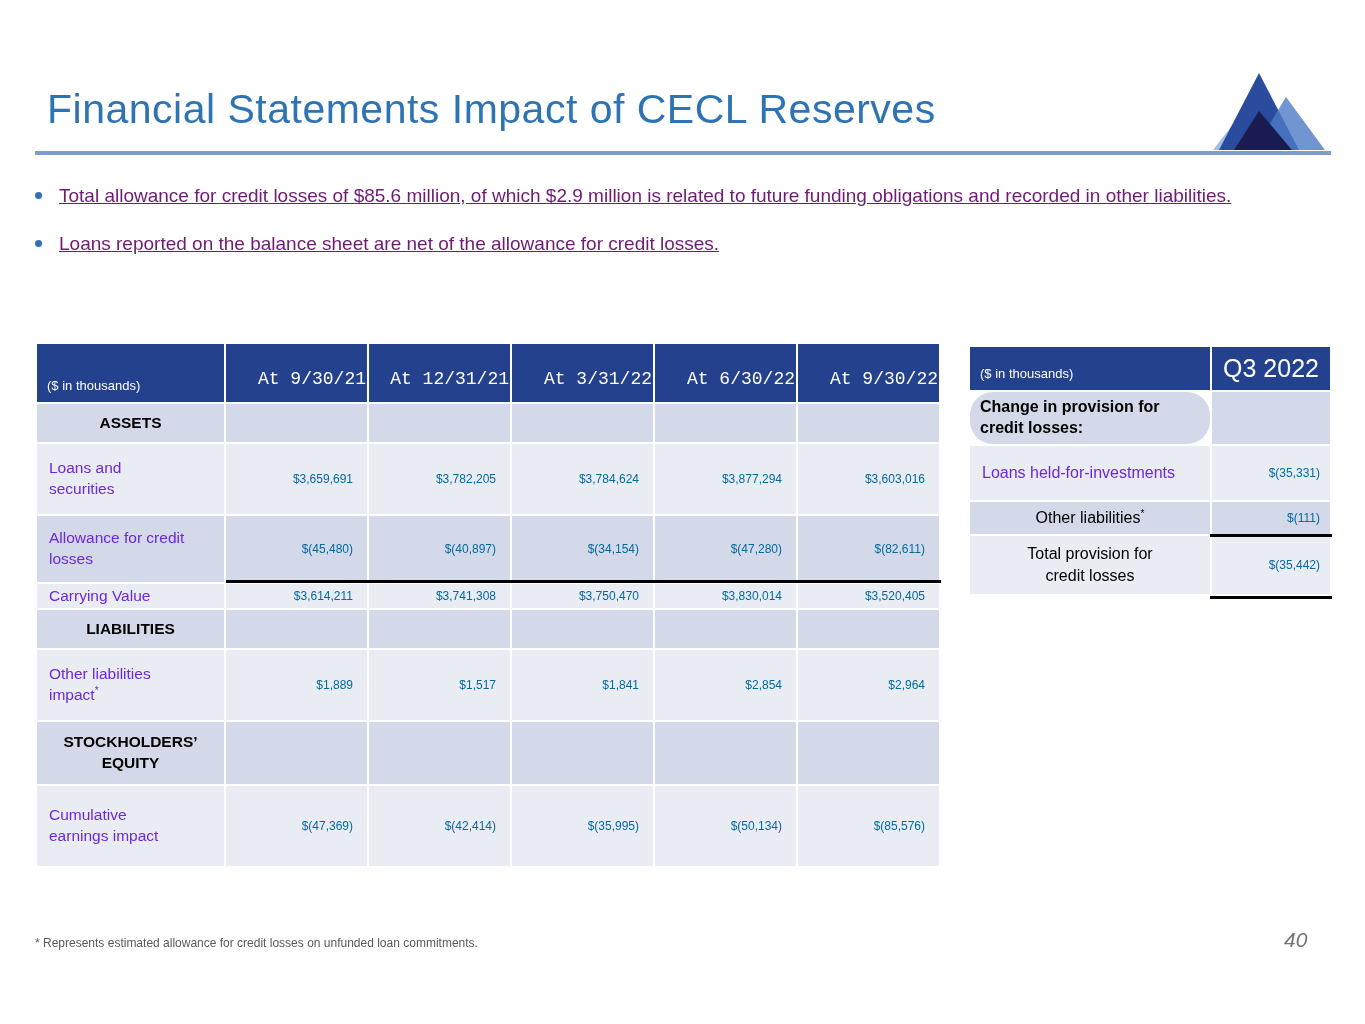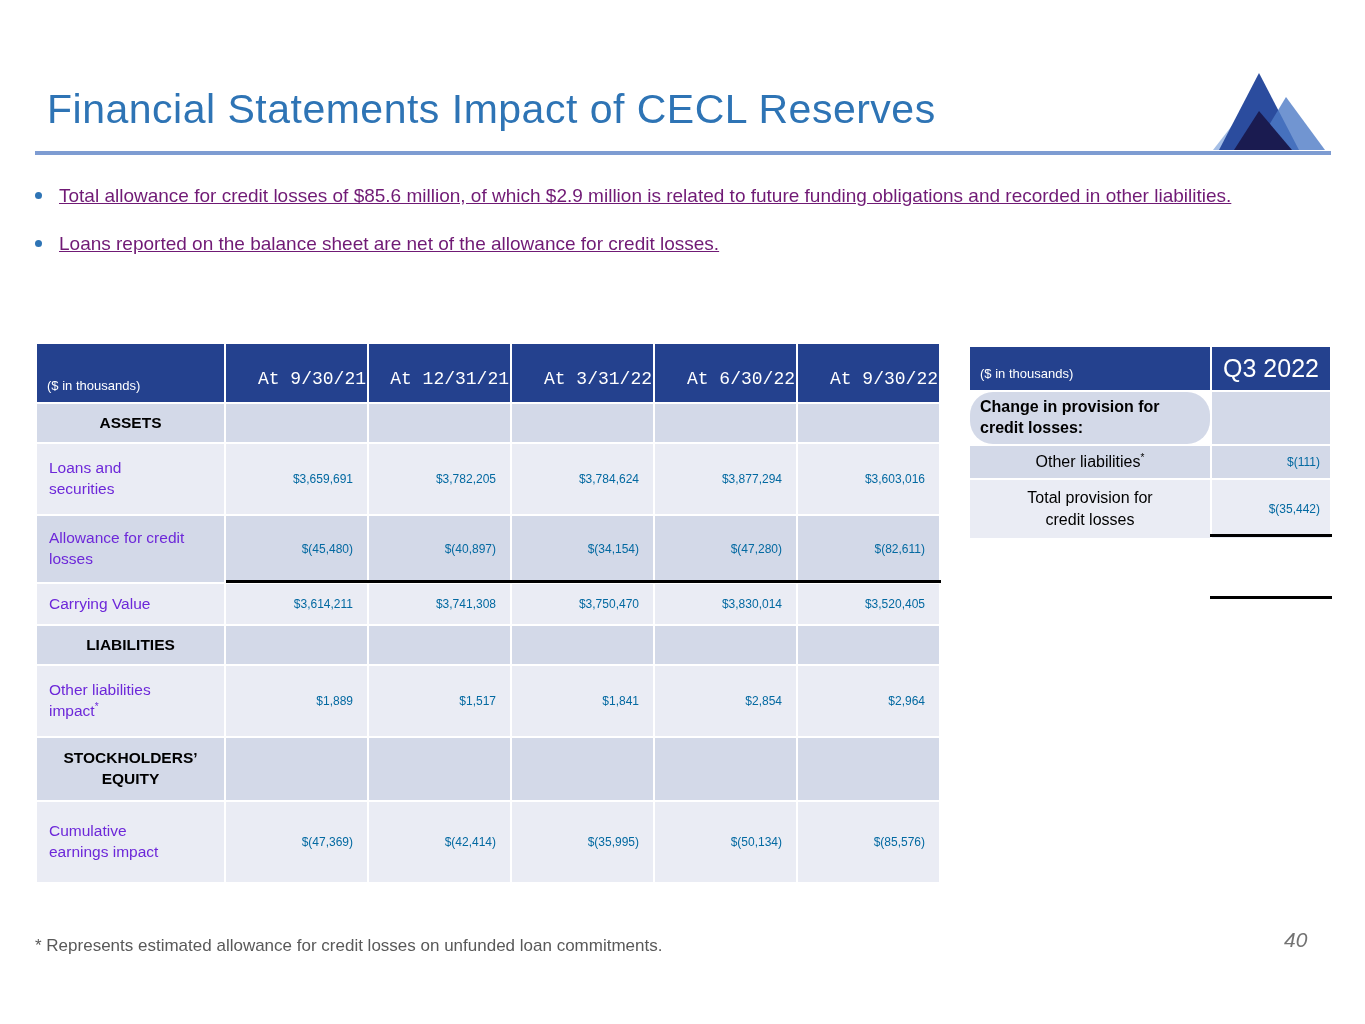--- a/index.html
+++ b/index.html
@@ -55,21 +55,21 @@
     white-space:pre-line;line-height:1.3;color:#000;border-radius:23px;
   }
   .side-table .q{font-size:25px;text-align:center;vertical-align:middle;}
   .side-table .num{padding-right:10px;}
   
   .blackline{position:absolute;background:#000;height:3px;}
   .bl-main{left:226px;top:580px;width:715px;}
   .bl-side-1{left:1210px;top:534px;width:122px;}
   .bl-side-2{left:1210px;top:596px;width:122px;}
   
-  .footnote{position:absolute;left:35px;top:936px;font-size:17px;color:#595959;}
+  .footnote{position:absolute;left:35px;top:936px;font-size:12px;color:#595959;}
   .page-number{position:absolute;left:1284px;top:928px;font-size:21px;font-style:italic;color:#737373;}
   sup{font-size:10px;}
 </style>
 </head>
 <body>
 
 <div class="slide">
 
   <h1 class="title">Financial Statements Impact of CECL Reserves</h1>
 
@@ -130,21 +130,21 @@
     </tr>
     <tr class="dark" style="height:66px">
       <td class="lab">Allowance for credit
 losses</td>
       <td class="num">$(45,480)</td>
       <td class="num">$(40,897)</td>
       <td class="num">$(34,154)</td>
       <td class="num">$(47,280)</td>
       <td class="num">$(82,611)</td>
     </tr>
-    <tr class="light" style="height:40px">
+    <tr class="light" style="height:24px">
       <td class="lab">Carrying Value</td>
       <td class="num">$3,614,211</td>
       <td class="num">$3,741,308</td>
       <td class="num">$3,750,470</td>
       <td class="num">$3,830,014</td>
       <td class="num">$3,520,405</td>
     </tr>
     <tr class="dark" style="height:38px">
       <td class="sec">LIABILITIES</td>
       <td></td>
@@ -191,20 +191,24 @@
     <tbody>
         <tr style="height:43px">
       <th class="navy unit">($ in thousands)</th>
       <th class="navy q">Q3 2022</th>
     </tr>
     <tr class="dark" style="height:52px">
       <td class="secleft">Change in provision for
 credit losses:</td>
       <td></td>
     </tr>
+    <tr class="light" style="height:54px">
+      <td class="lab">Loans held-for-investments</td>
+      <td class="num">$(35,331)</td>
+    </tr>
     <tr class="dark" style="height:32px">
       <td class="sec" style="font-weight:400;"><span>Other liabilities</span><sup>*</sup></td>
       <td class="num">$(111)</td>
     </tr>
     <tr class="light" style="height:58px">
       <td class="sec" style="font-weight:400;">Total provision for
 credit losses</td>
       <td class="num">$(35,442)</td>
     </tr>
   </tbody>

